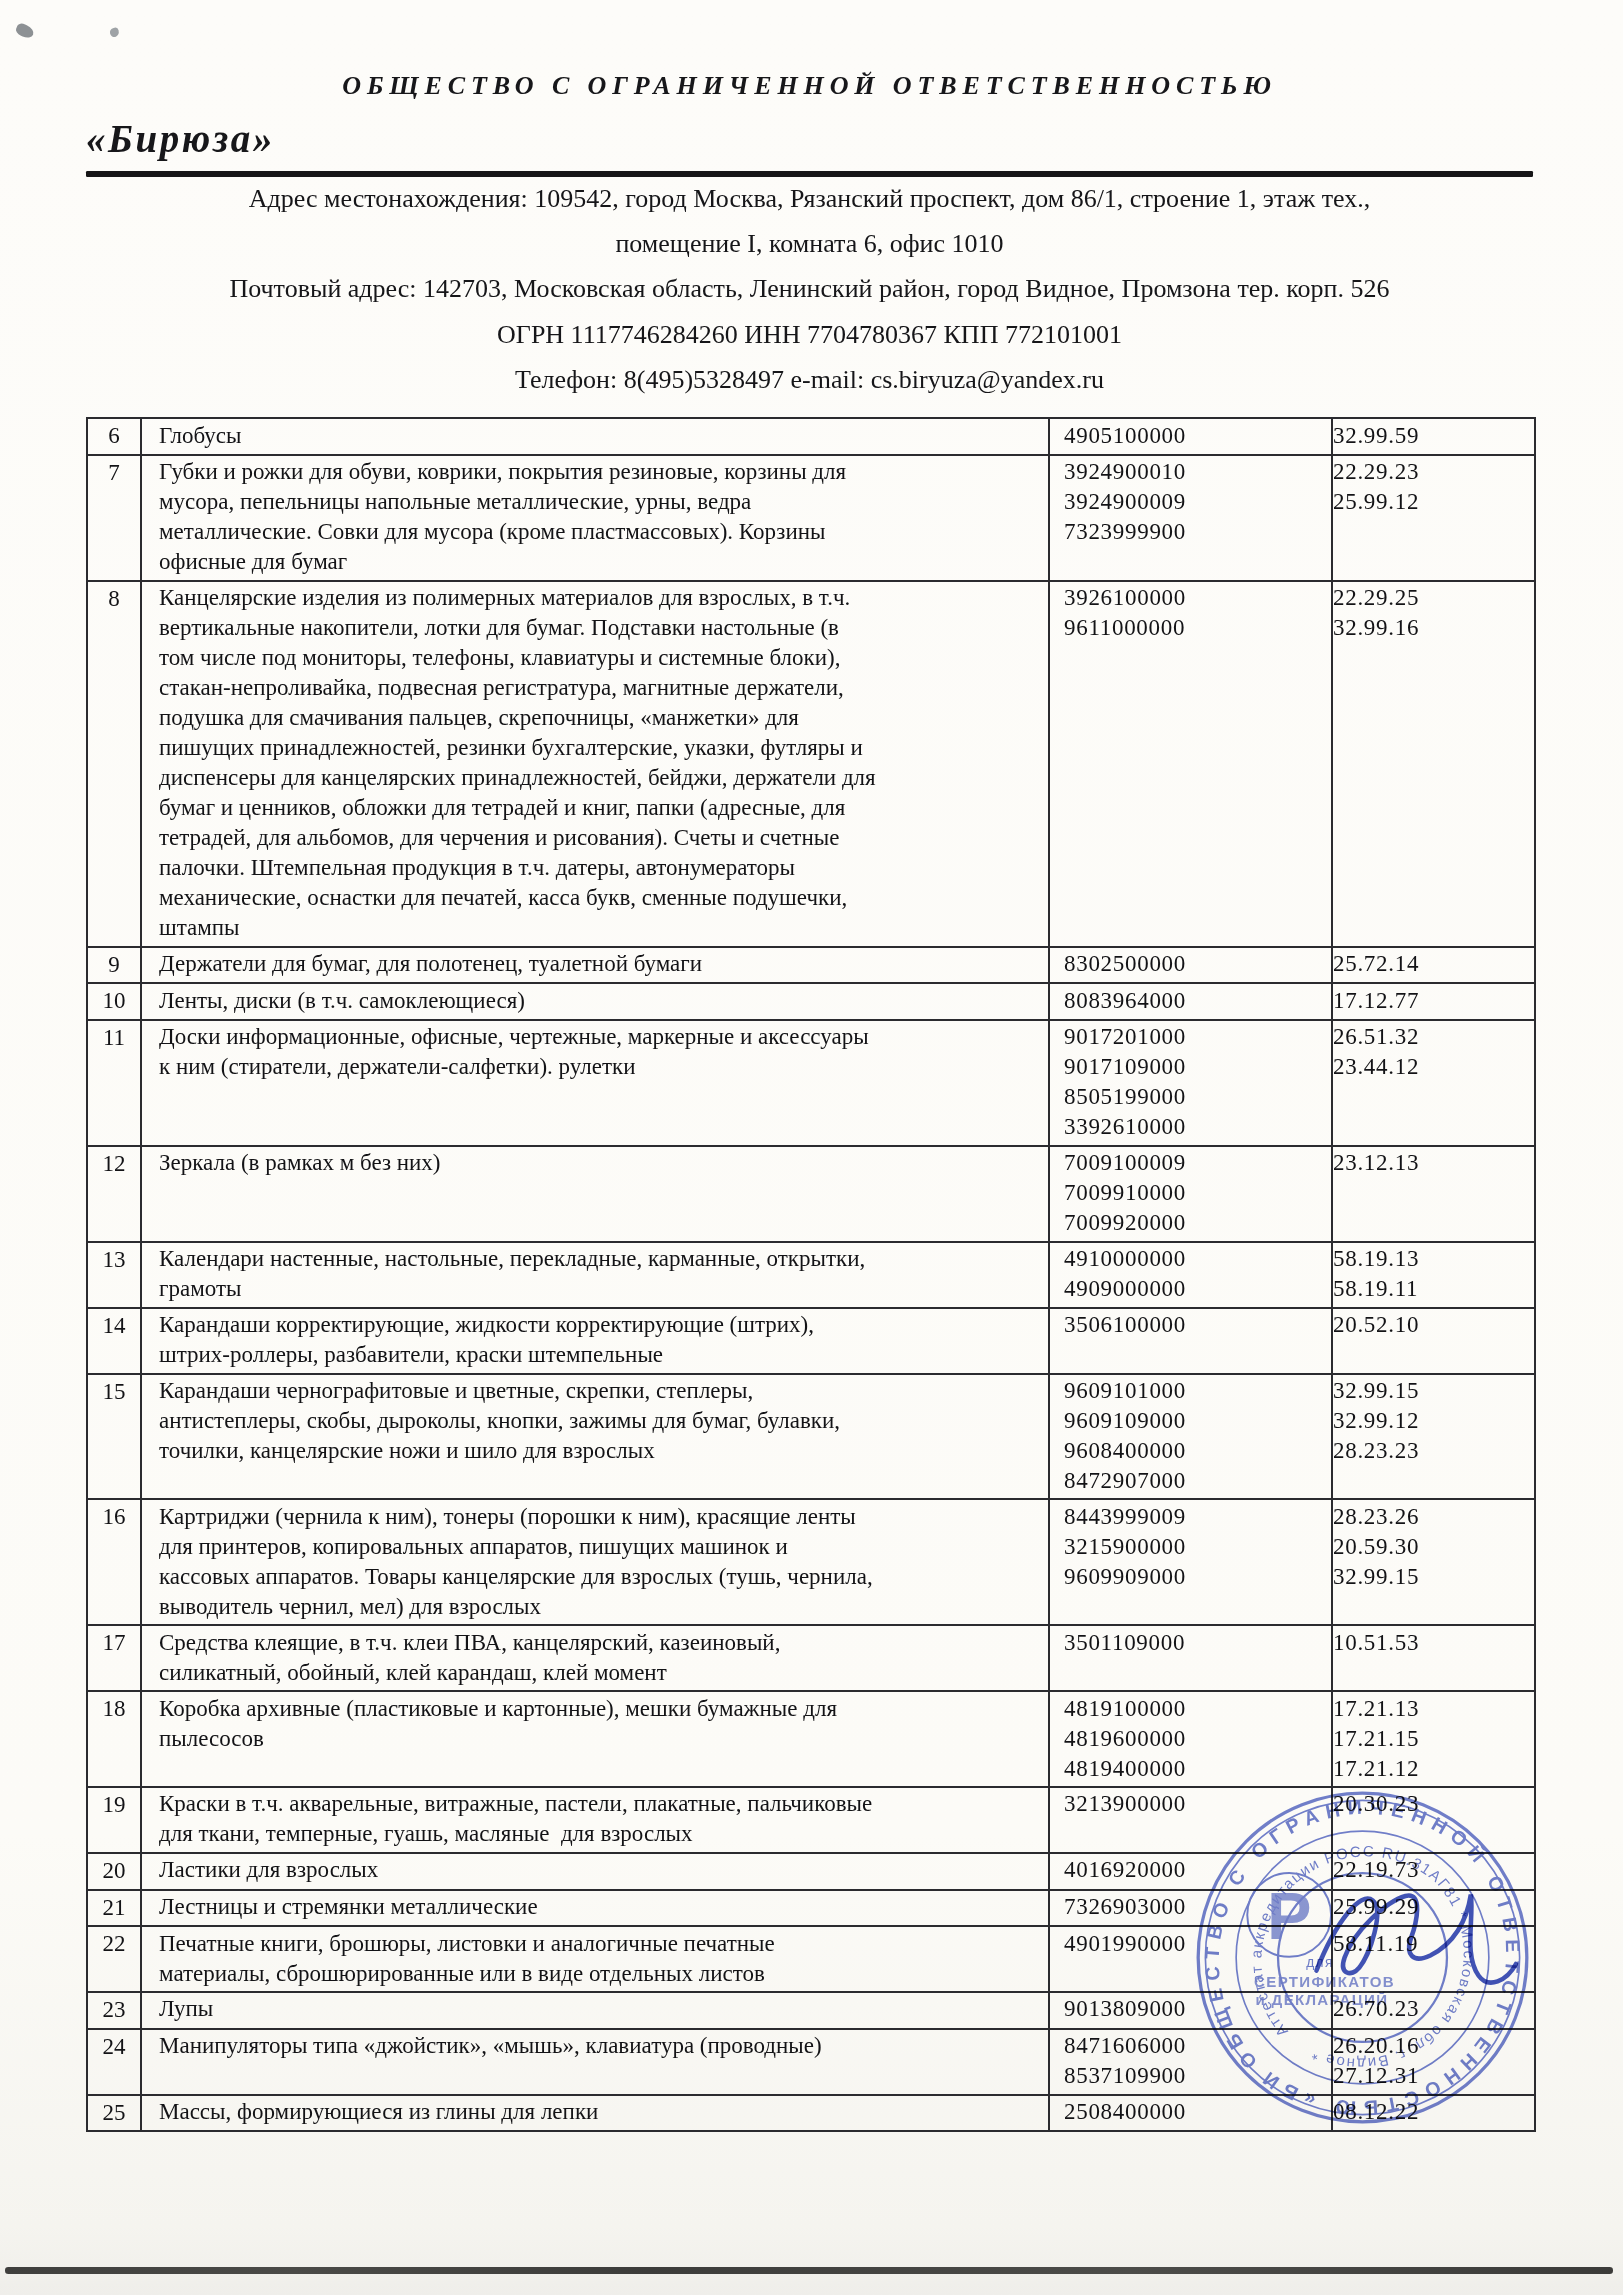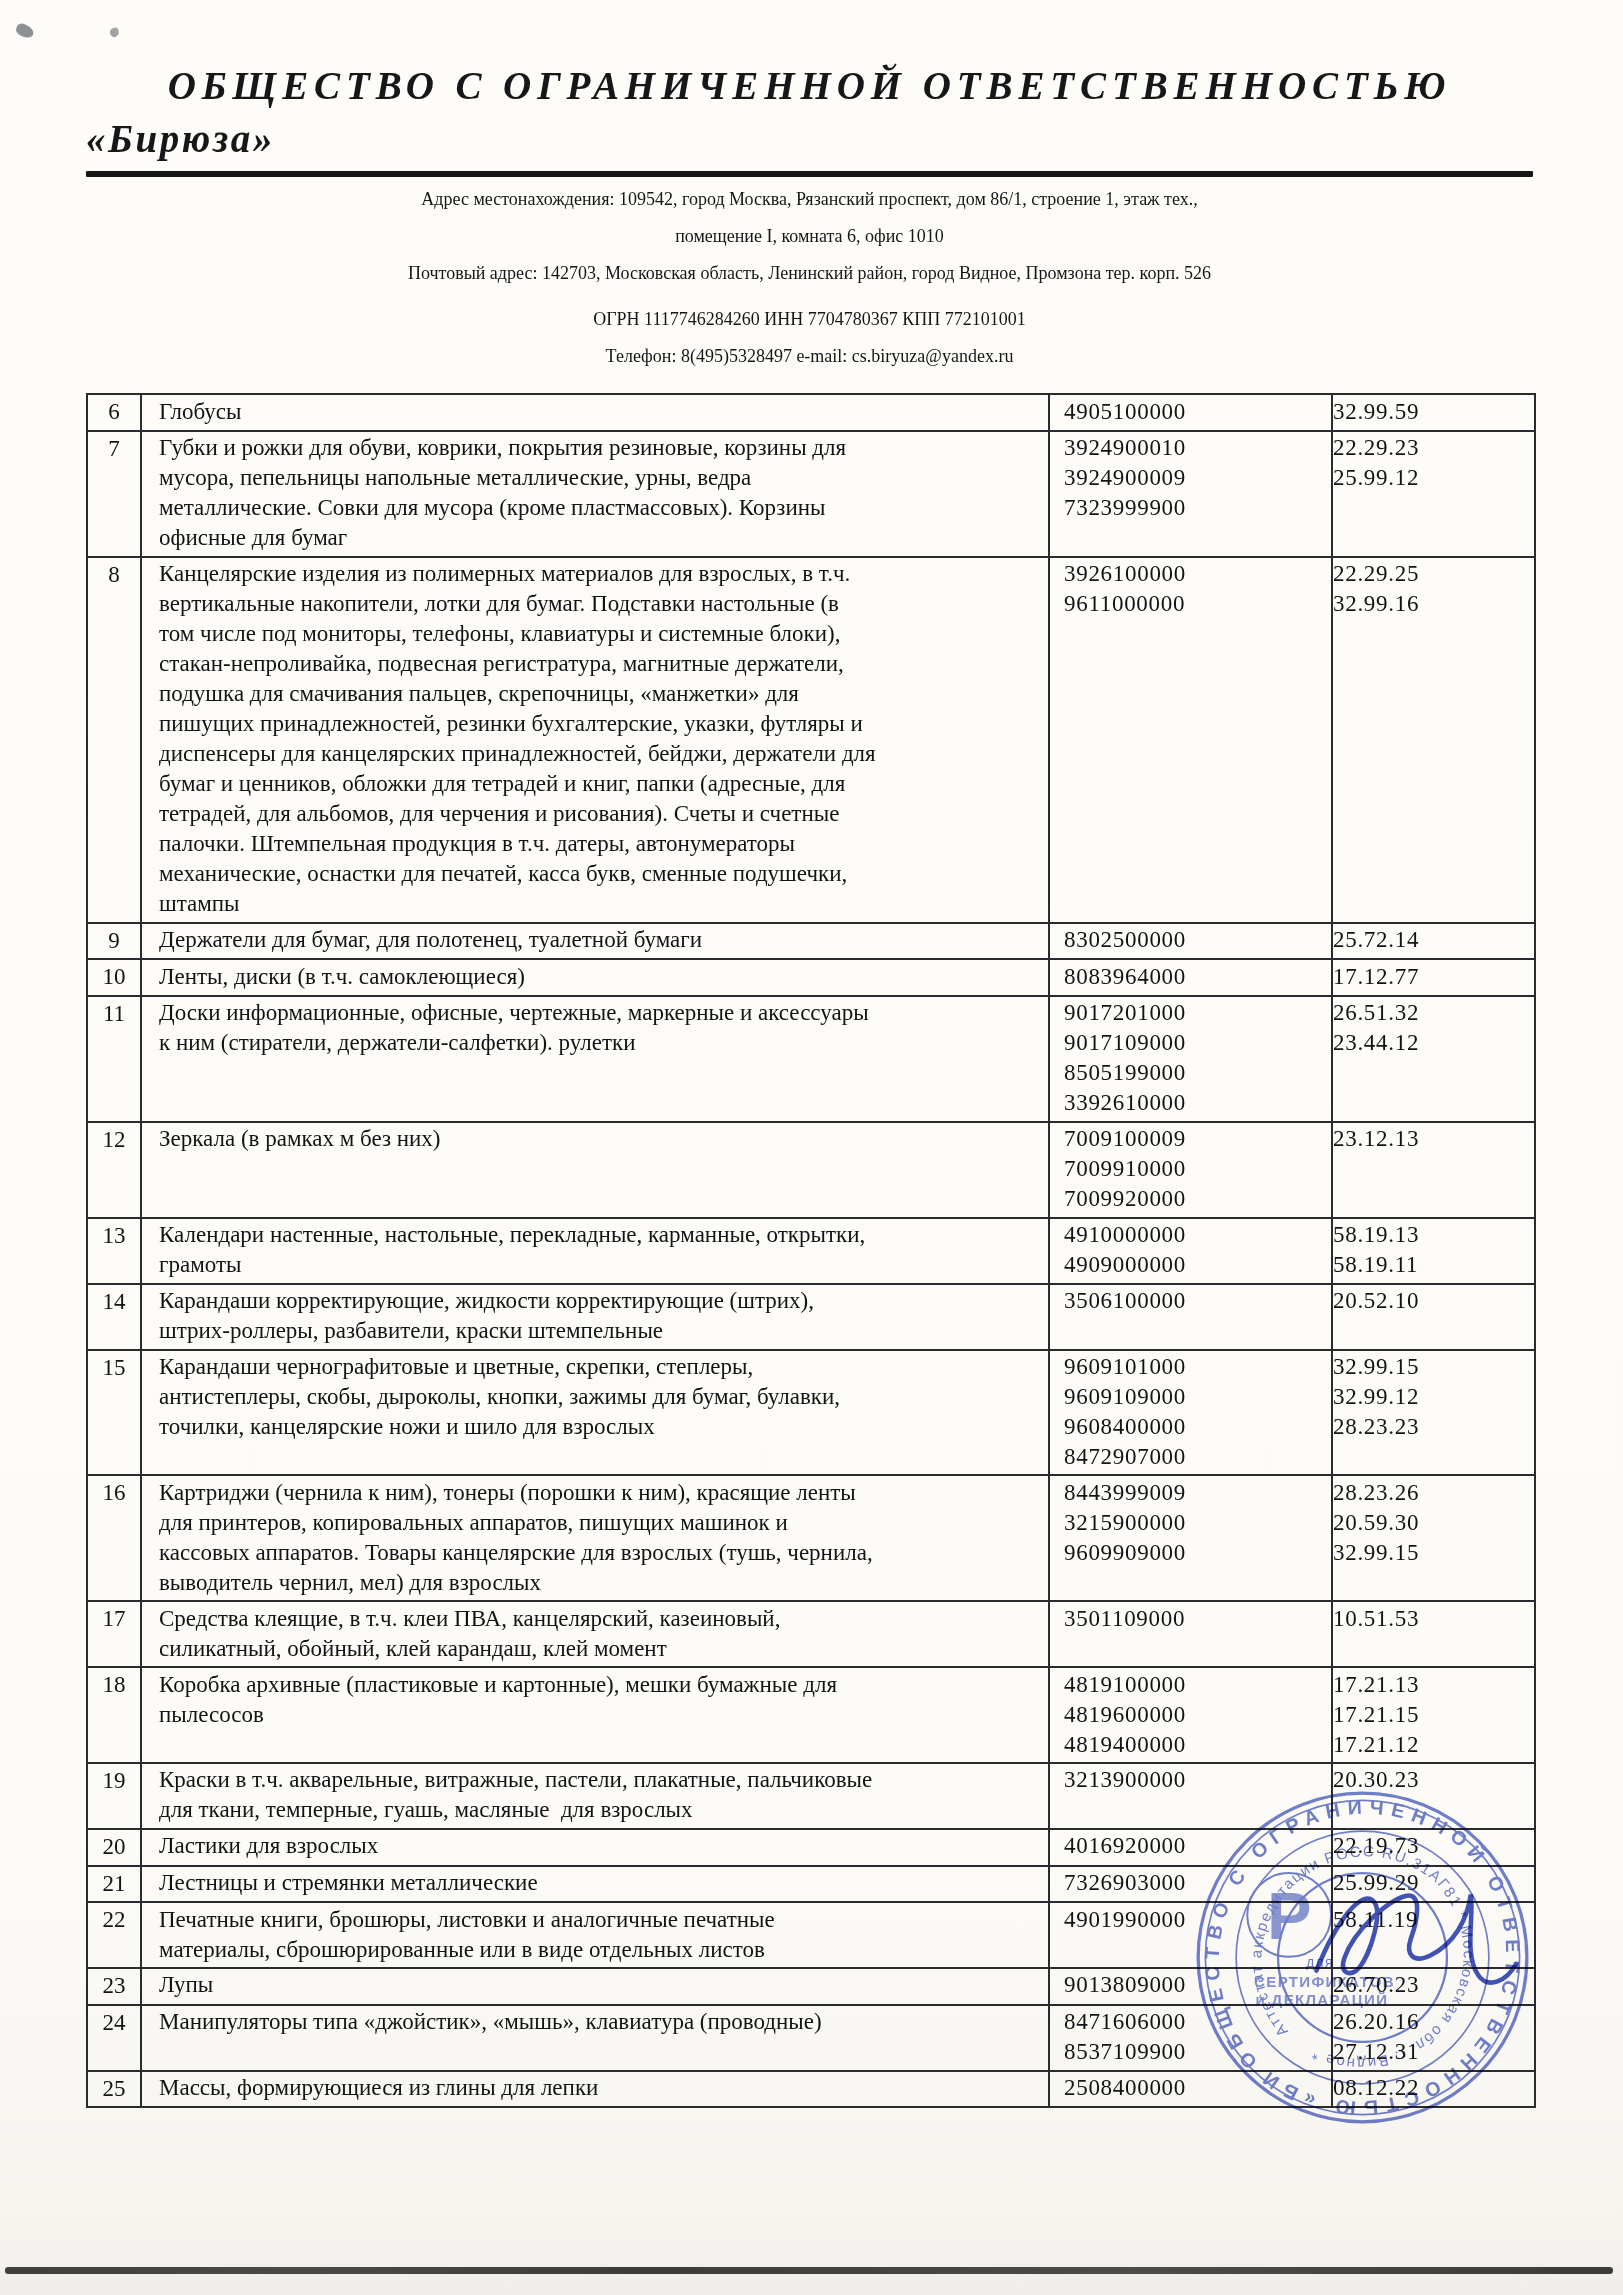--- a/index.html
+++ b/index.html
@@ -8,30 +8,30 @@
     width:1623px;height:2295px;
     margin:0 auto;
     background:linear-gradient(180deg,#fdfcf9 0%,#fcfbf7 80%,#f5f4ef 97%,#efeeea 100%);
     font-family:"Liberation Serif","DejaVu Serif",serif;
     color:#1b1b1f;
     overflow:hidden;
   }
   .content{position:absolute;left:86px;top:0;width:1447px;}
   .title1{
     margin-top:62px;
-    font-size:39px;line-height:47px;font-weight:bold;font-style:italic;
+    font-size:26px;line-height:47px;font-weight:bold;font-style:italic;
     letter-spacing:5.9px;text-align:center;white-space:nowrap;color:#17171a;
   }
   .title2{
     margin-top:6.5px;
     font-size:39px;line-height:46px;font-weight:bold;font-style:italic;
     letter-spacing:2.6px;color:#17171a;
   }
   .rule{margin-top:9.2px;height:5.9px;background:#161617;border-radius:1.3px;}
-  .addr{margin:5px;text-align:center;font-size:18px;line-height:32px;color:#161619;}
+  .addr{margin:13px;text-align:center;font-size:26px;line-height:32px;color:#161619;}
   .addr.first{margin-top:6.5px;}
   .addr.reg{margin-top:14.4px;}
   .doc-table{
     margin-top:21px;border-collapse:collapse;table-layout:fixed;
     width:1447px;font-size:23px;line-height:30px;color:#131316;
   }
   .doc-table td{
     border:2px solid #2b2b2f;vertical-align:top;
     padding:1.3px 0 2.6px 0;
   }

